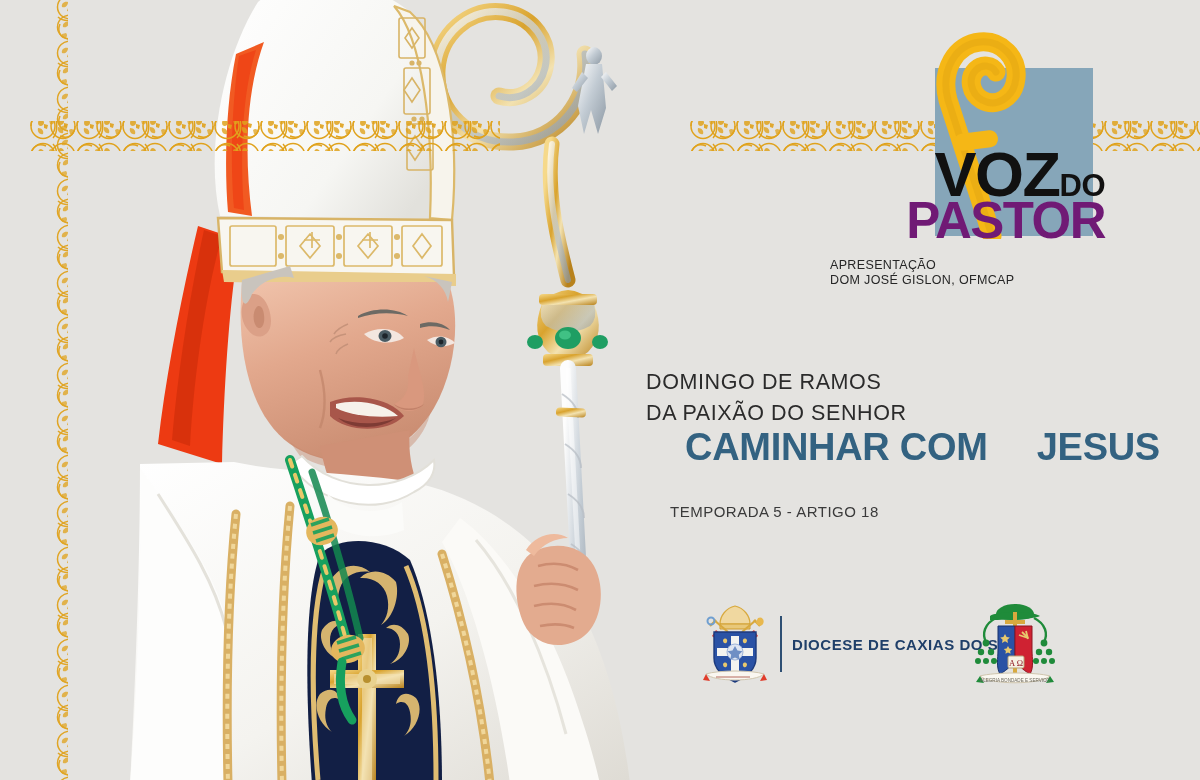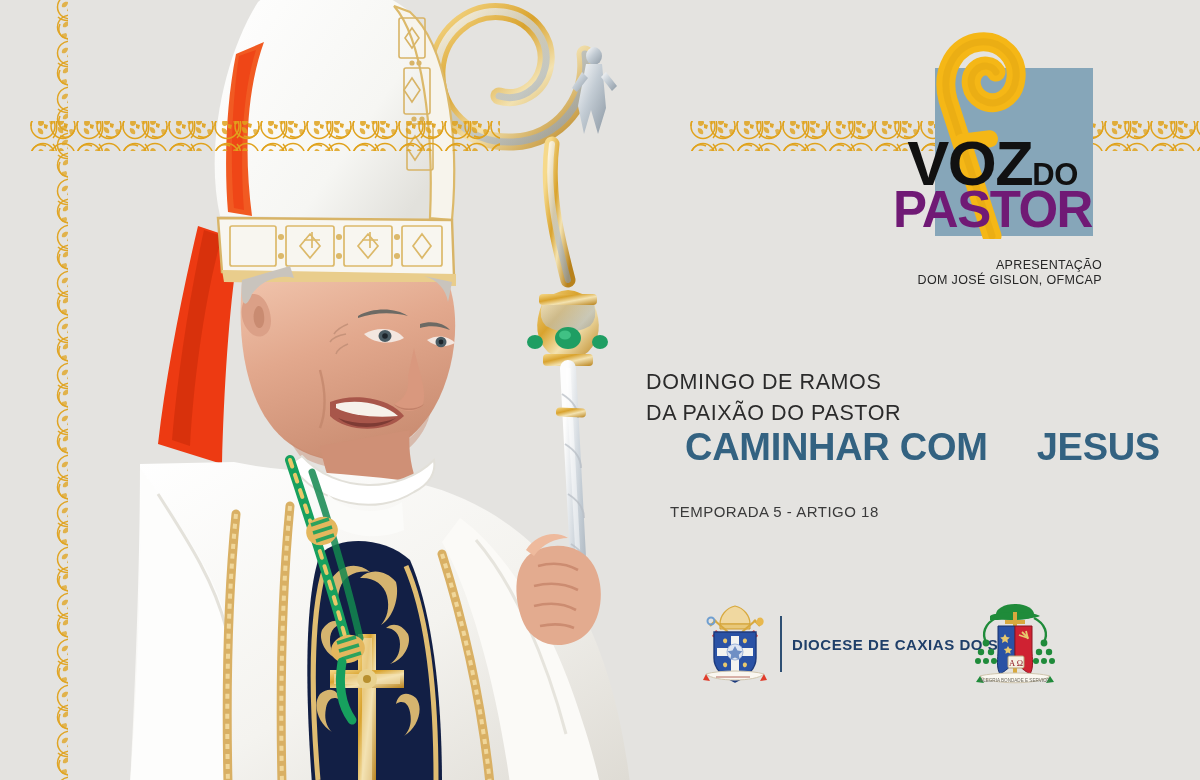--- a/index.html
+++ b/index.html
@@ -23,35 +23,35 @@
   .filigree-h.seg-left{left:30px;width:470px;}
   .filigree-h.seg-right{left:690px;width:510px;}
 
   
   .blue-square{
     position:absolute;left:935px;top:68px;width:158px;height:168px;
     background:#86a6b9;
   }
   .crozier-logo{position:absolute;left:896px;top:24px;width:190px;height:215px;}
   .logo-wordmark{
-    position:absolute;left:880px;top:138px;width:225px;height:105px;
-    text-align:center;
+    position:absolute;left:880px;top:149px;width:225px;height:105px;
+    text-align:right;
   }
   .voz-line{
     font-size:63px;line-height:.80;font-weight:bold;color:#111111;
     letter-spacing:-1.5px;white-space:nowrap;
   }
   .voz-line .sm{font-size:31px;letter-spacing:-.5px;}
   .pastor-line{
     font-size:51px;line-height:.86;font-weight:bold;color:#701a75;
     letter-spacing:-1.5px;white-space:nowrap;
   }
   .logo-sub{
     position:absolute;left:830px;top:258px;width:272px;
-    text-align:right;color:#262626;
+    text-align:left;color:#262626;
     font-size:12.5px;line-height:1.22;letter-spacing:.35px;font-weight:500;
   }
 
   
   .kicker{
     position:absolute;left:646px;top:350px;width:430px;
     color:#2b2b2b;font-size:21.5px;line-height:1.42;
     letter-spacing:.6px;font-weight:400;margin-top:17px;
   }
   .headline{
@@ -375,21 +375,21 @@
     <div class="pastor-line">PASTOR</div>
   </div>
 
   <div class="logo-sub">
     <div>APRESENTAÇÃO</div>
     <div>DOM JOSÉ GISLON, OFMCAP</div>
   </div>
 
   <div class="kicker">
     <div>DOMINGO DE RAMOS</div>
-    <div>DA PAIXÃO DO PASTOR</div>
+    <div>DA PAIXÃO DO SENHOR</div>
   </div>
 
   <div class="headline"><span class="b">CAMINHAR</span> <span class="l">COM</span> <span class="b">JESUS</span></div>
 
   <div class="episode">TEMPORADA 5 - ARTIGO 18</div>
 
   <div class="crest-row">
 
     <svg class="crest-diocese" viewBox="0 0 70 88">
 

